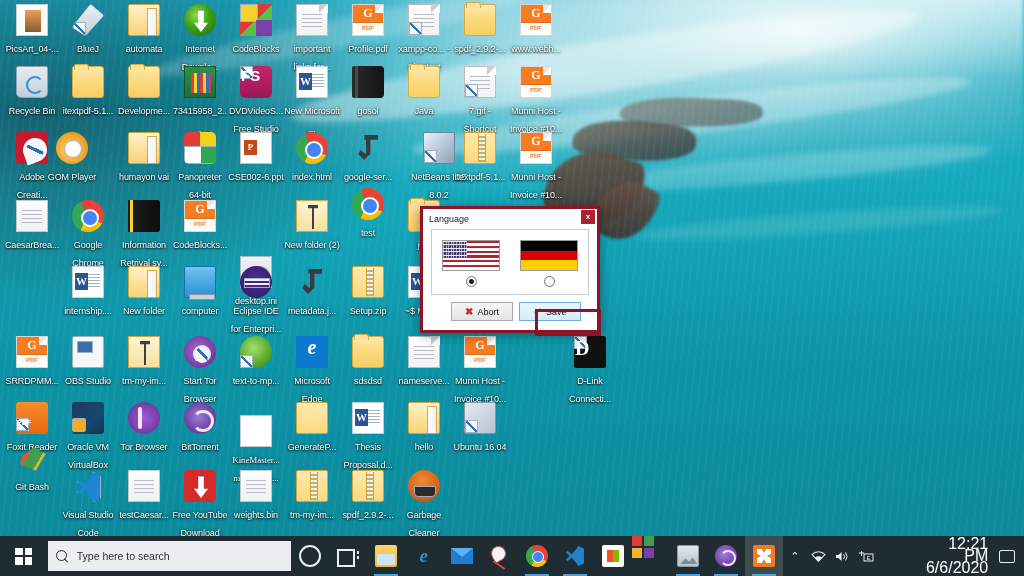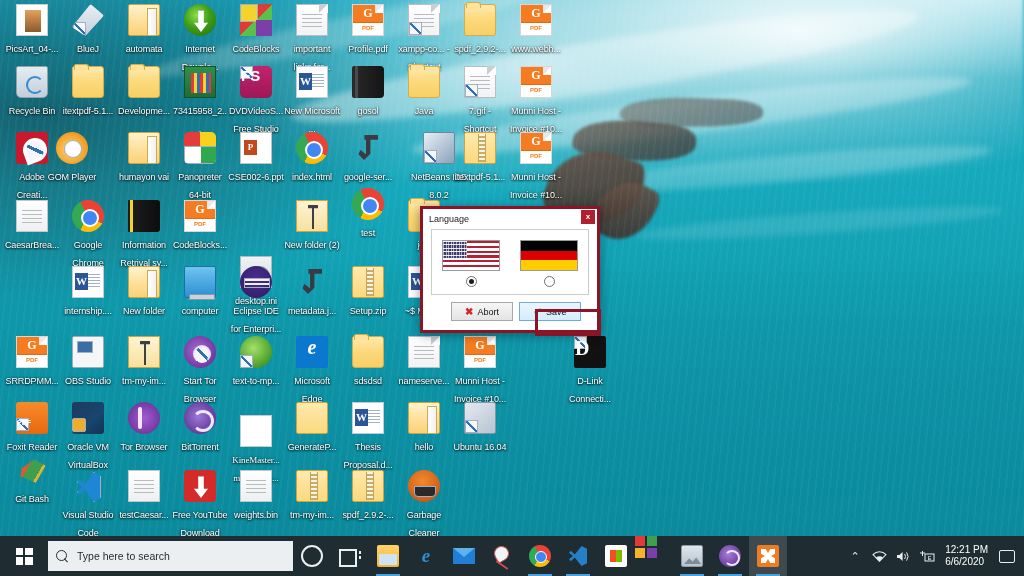--- a/index.html
+++ b/index.html
@@ -395,22 +395,22 @@
     background: radial-gradient(circle at 42% 40%, #a57fd6 0%, #7346a8 60%, #533080 100%);}
   .i-bt::after{content:"";position:absolute;left:5px;top:5px;width:12px;height:12px;
     border:2px solid #efe6fb;border-radius:50%;border-left-color:transparent;}
   .i-xampp{position:absolute;inset:0;background:#f07b21;border-radius:2px;}
   .i-xampp::after{content:"";position:absolute;left:4px;top:4px;width:14px;height:14px;
     background:#fff;clip-path:polygon(0 0,34% 0,50% 28%,66% 0,100% 0,100% 34%,72% 50%,100% 66%,100% 100%,66% 100%,50% 72%,34% 100%,0 100%,0 66%,28% 50%,0 34%);}
 
   #tray { margin-left: auto; display: flex; align-items: center; height: 40px; padding-right: 4px; }
   .tray-ico { width: 24px; height: 40px; display:flex; align-items:center; justify-content:center;
     color: #e9eef2; font-size: 11px; cursor: pointer; }
-  #clock { color: #fff; font-size: 10px; line-height: 12px; text-align: left;
-    padding: 0 6px; cursor: pointer; }
+  #clock { color: #fff; font-size: 16px; line-height: 12px; text-align: right;
+    padding: 0 6px; cursor: pointer; margin-left: 36px; }
   #notif { width: 26px; height: 40px; display:flex;align-items:center;justify-content:center; cursor:pointer;}
   #notif::after{content:"";width:14px;height:11px;border:1.4px solid #e9eef2;border-radius:2px;}
 </style>
 </head>
 <body>
 
 <div id="wallpaper">
   <div class="wp-base"></div>
   <div class="wp-darkcorner"></div>
   <div class="wp-surface"></div>
@@ -539,21 +539,21 @@
     <div class="icon" style="left: 116px; top: 402px;"><span class="glyph a-torbrowser"></span><span class="lbl">Tor Browser</span></div>
     <div class="icon" style="left: 172px; top: 402px;"><span class="glyph a-bittorrent"></span><span class="lbl">BitTorrent</span></div>
     <div class="icon" style="left: 228px; top: 415px; font-family: Liberation Serif, serif;"><span class="glyph a-kine"></span><span class="lbl">KineMaster... modsofapk...</span></div>
     <div class="icon" style="left: 284px; top: 402px;"><span class="glyph a-generate"></span><span class="lbl">GenerateP...</span></div>
     <div class="icon" style="left: 340px; top: 402px;"><span class="glyph a-word">
         <span class="b">W</span>
         <span class="ll"></span>
       </span><span class="lbl">Thesis Proposal.d...</span></div>
     <div class="icon" style="left: 396px; top: 402px;"><span class="glyph a-folder-open"></span><span class="lbl">hello</span></div>
     <div class="icon" style="left: 452px; top: 402px;"><span class="glyph a-ubuntu sc"></span><span class="lbl">Ubuntu 16.04</span></div>
-    <div class="icon" style="left: 4px; top: 454px;"><span class="glyph a-gitbash sc"></span><span class="lbl">Git Bash</span></div>
+    <div class="icon" style="left: 4px; top: 442px;"><span class="glyph a-gitbash sc"></span><span class="lbl">Git Bash</span></div>
     <div class="icon" style="left: 60px; top: 470px;"><span class="glyph a-vscode sc"></span><span class="lbl">Visual Studio Code</span></div>
     <div class="icon" style="left: 116px; top: 470px;"><span class="glyph a-caesar">
         <span class="a-lines"></span>
       </span><span class="lbl">testCaesar...</span></div>
     <div class="icon" style="left: 172px; top: 470px;"><span class="glyph a-freeyt sc"></span><span class="lbl">Free YouTube Download</span></div>
     <div class="icon" style="left: 228px; top: 470px;"><span class="glyph a-caesar">
         <span class="a-lines"></span>
       </span><span class="lbl">weights.bin</span></div>
     <div class="icon" style="left: 284px; top: 470px;"><span class="glyph a-zip"></span><span class="lbl">tm-my-im...</span></div>
     <div class="icon" style="left: 340px; top: 470px;"><span class="glyph a-zip"></span><span class="lbl">spdf_2.9.2-...</span></div>

